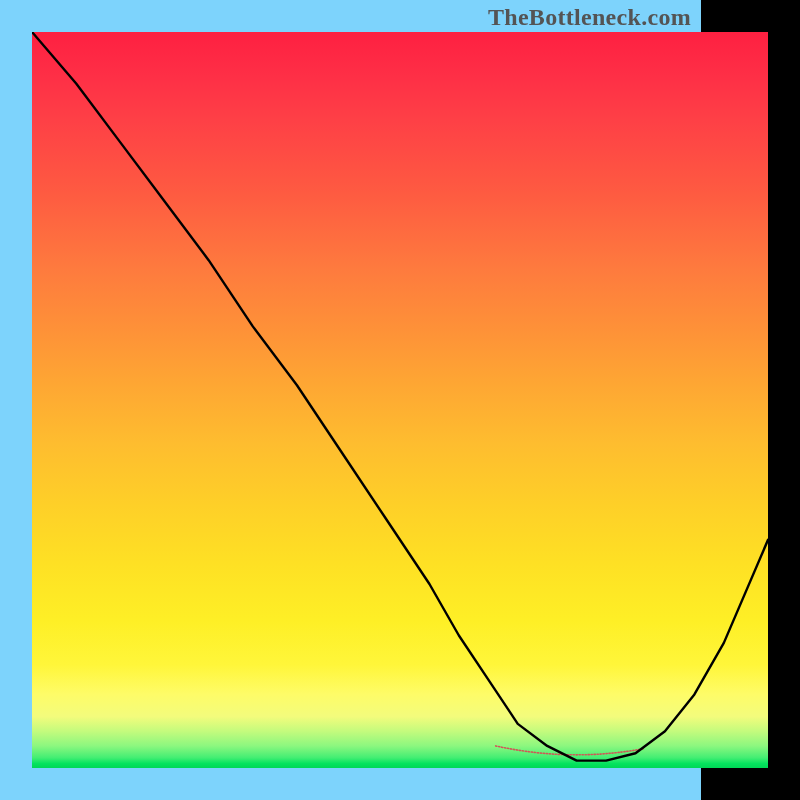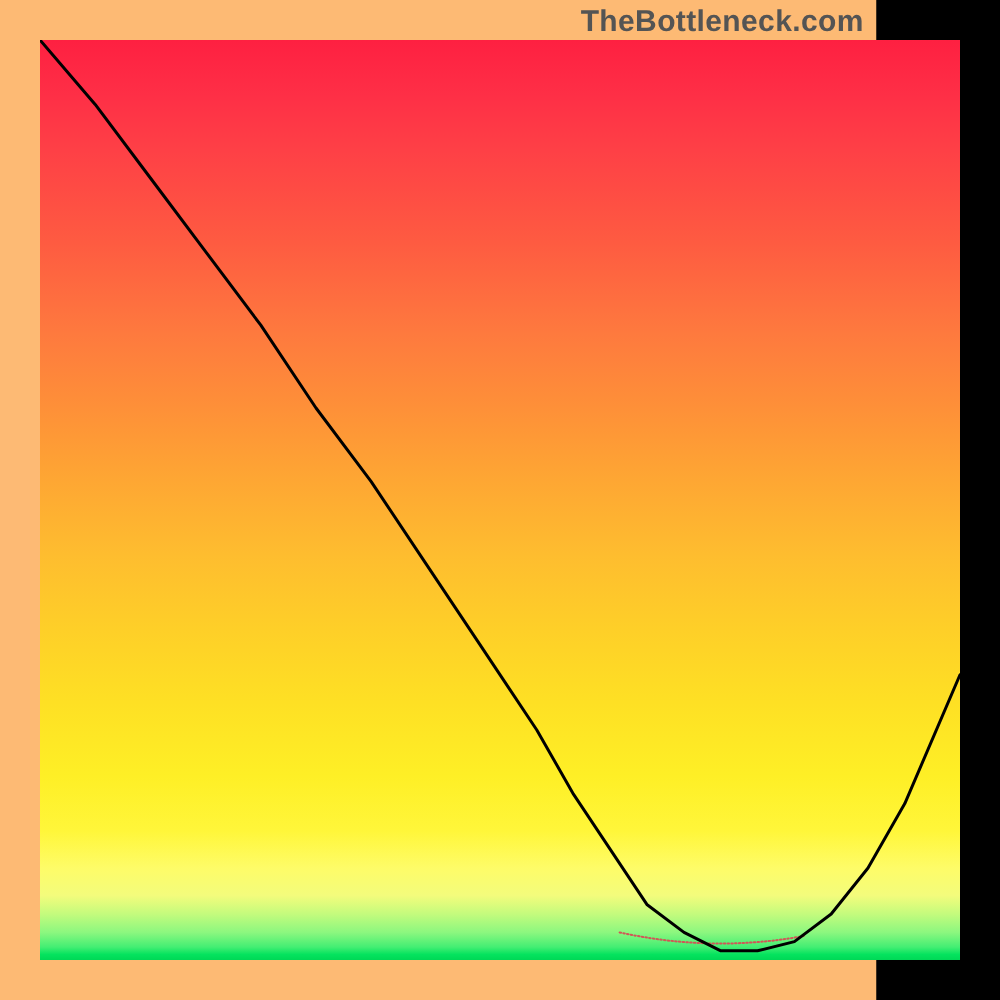--- a/index.html
+++ b/index.html
@@ -8,21 +8,22 @@
     width: 800px;
     height: 800px;
     background: #000;
     font-family: Arial, Helvetica, sans-serif;
     overflow: hidden;
   }
   .frame {
     position: relative;
     width: 701px;
     height: 800px;
-    background: #fdba74;
+    background: #7dd3fc;
+    font-family: Liberation Serif, serif;
   }
   .watermark {
     position: absolute;
     top: 4px;
     right: 10px;
     color: #545454;
     font-size: 24px;
     font-weight: 600;
     letter-spacing: 0.3px;
     z-index: 5;

